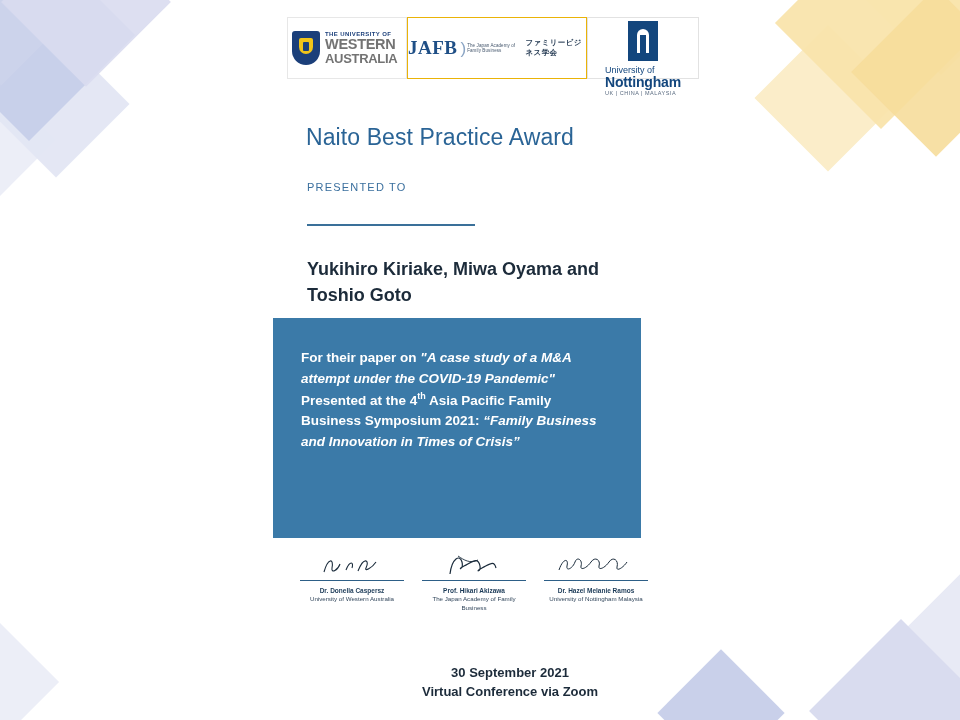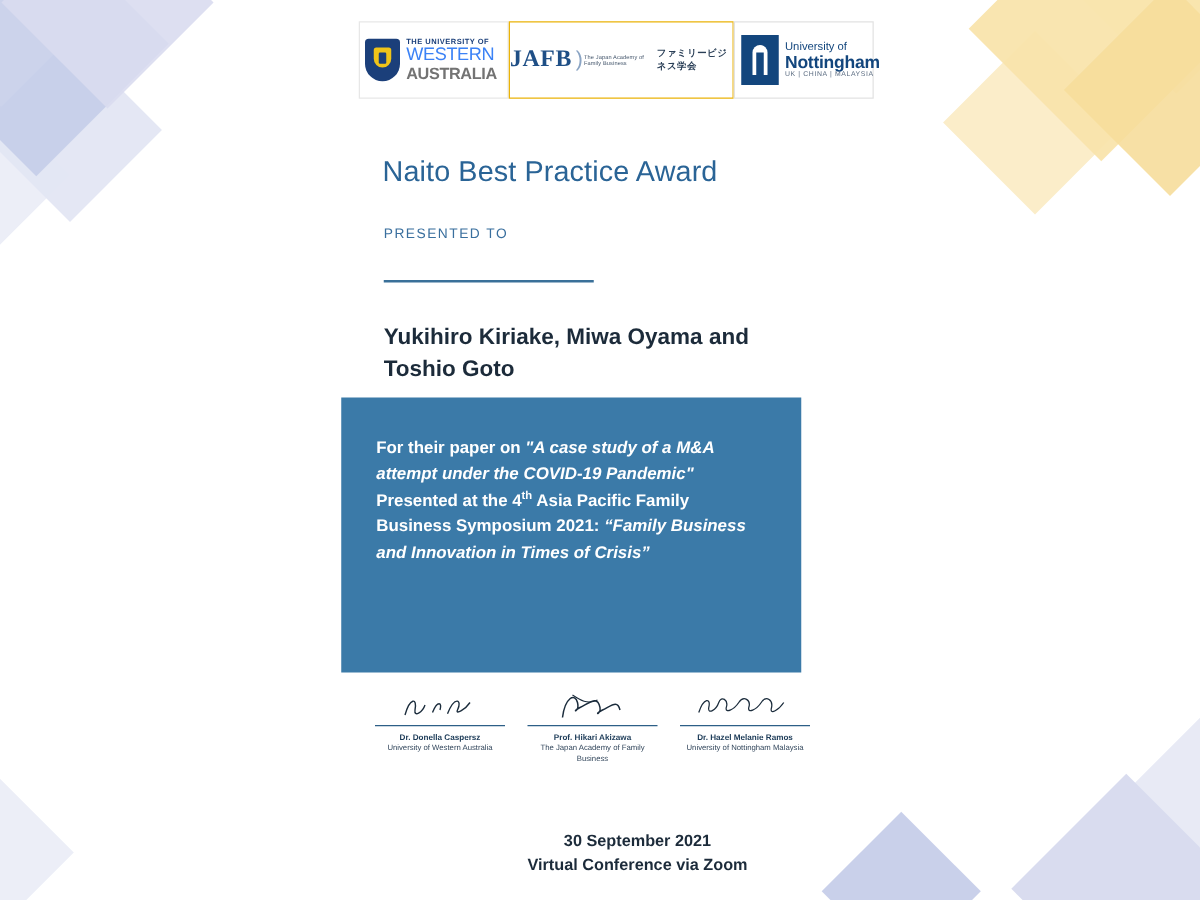--- a/index.html
+++ b/index.html
@@ -98,22 +98,22 @@
   }
   .uwa-text { line-height: 1.02; }
   .uwa-the {
     font-size: 6px;
     letter-spacing: .4px;
     color: #1b3f7a;
     font-weight: bold;
   }
   .uwa-w {
     font-size: 14.5px;
-    font-weight: normal;
-    color: #3b82f6;
+    font-weight: bold;
+    color: #737373;
     letter-spacing: -.3px;
   }
   .uwa-a {
     font-size: 13px;
     font-weight: bold;
     color: #737373;
     letter-spacing: -.3px;
   }
 
   .logo-jafb {
@@ -151,20 +151,21 @@
     letter-spacing: .4px;
     font-weight: bold;
   }
 
   .logo-nott {
     width: 112px;
     background: #ffffff;
     border: 1px solid #e2e2e2;
     gap: 5px;
     padding: 3px 5px;
+    flex-direction: column;
   }
   .nott-mark {
     width: 30px; height: 40px;
     background: #13467d;
     flex: none;
     position: relative;
   }
   .nott-mark:before {
     content: "";
     position: absolute;

